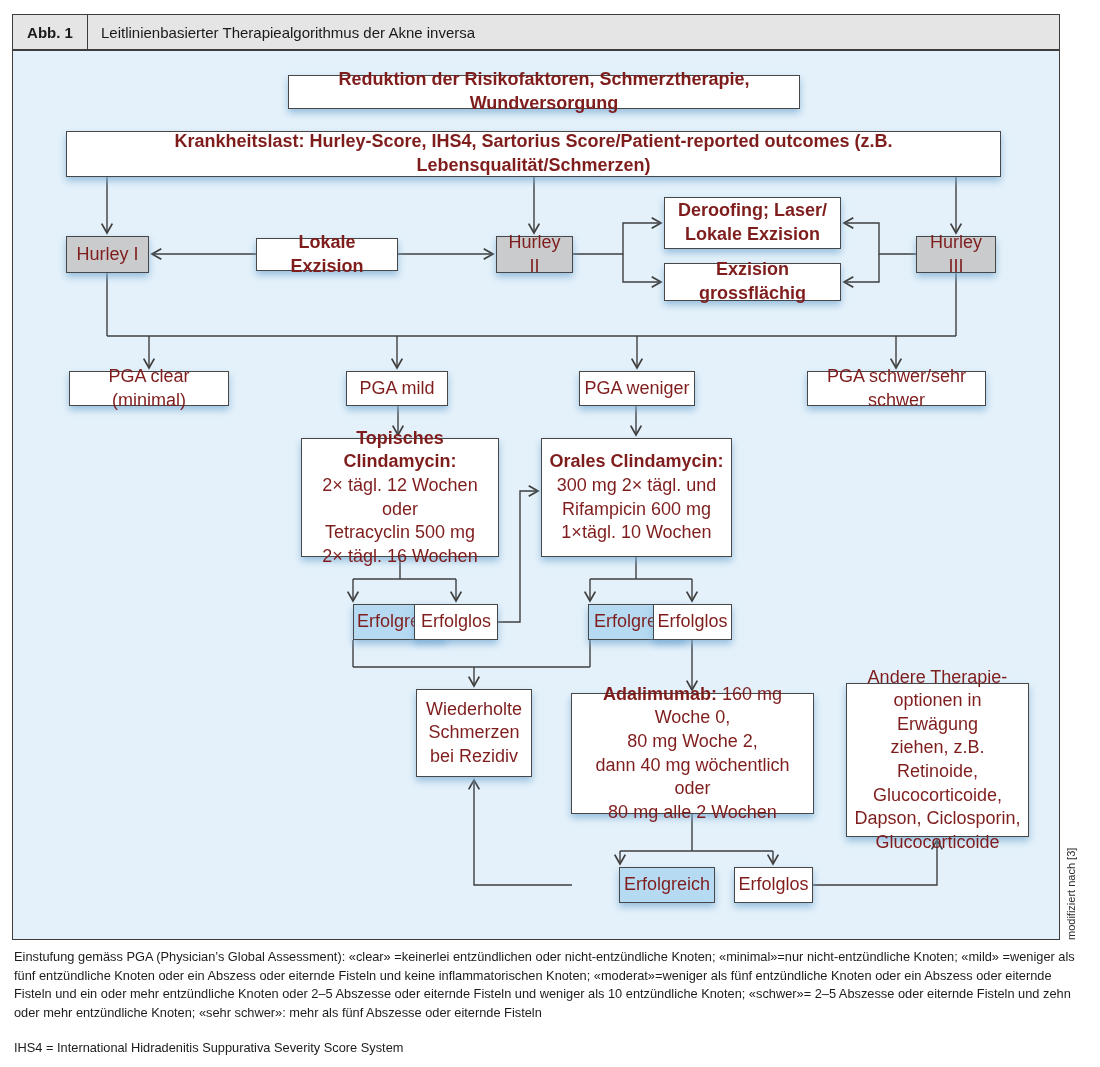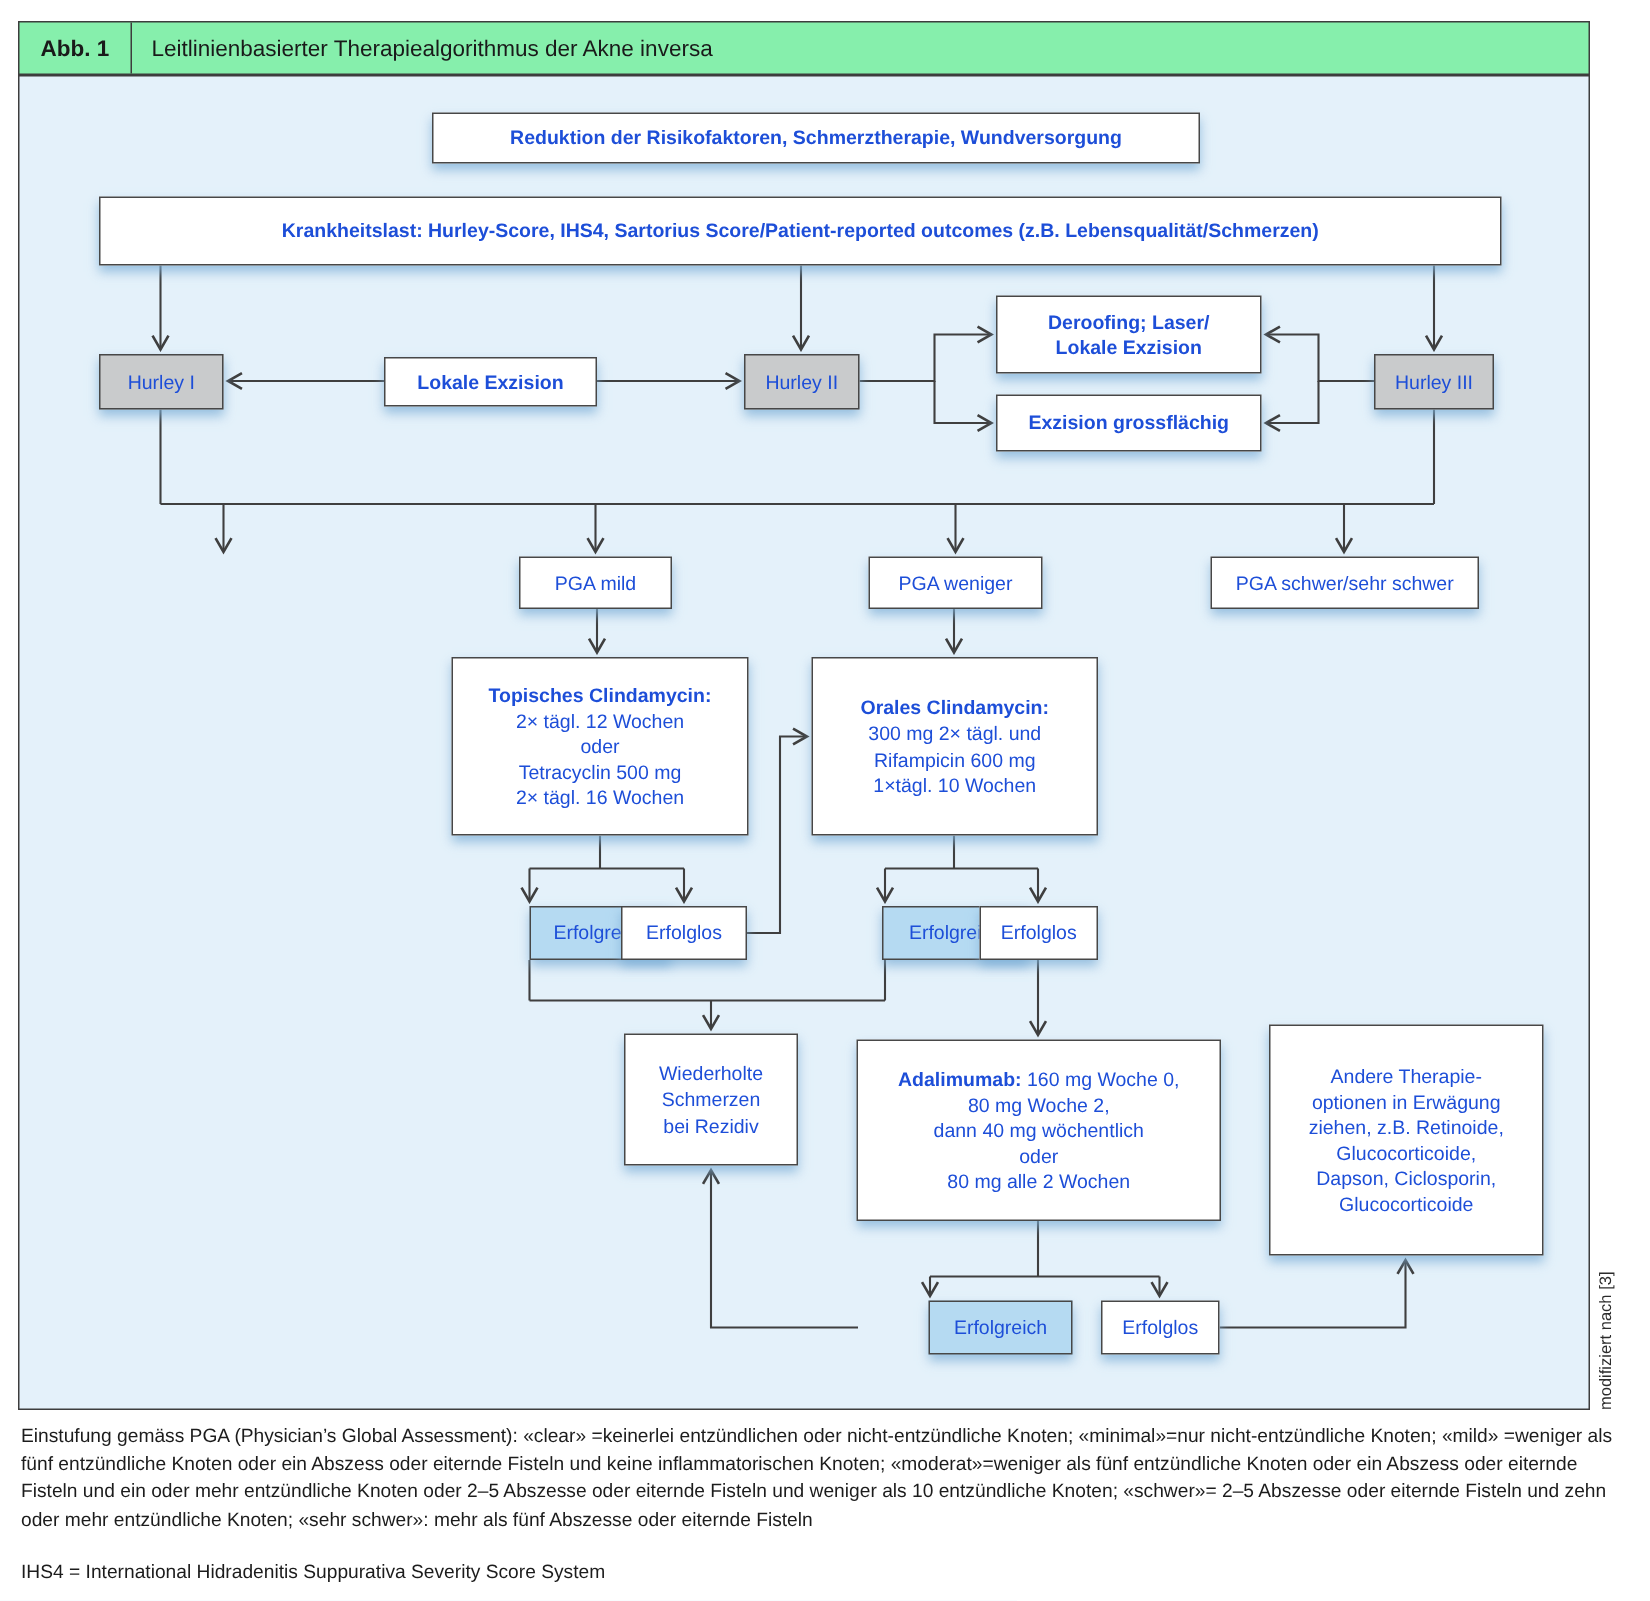--- a/index.html
+++ b/index.html
@@ -1,29 +1,29 @@
 <!DOCTYPE html>
 <html><head>
 <meta charset="utf-8">
 <style>
   html,body { margin:0; padding:0; background:#ffffff; }
   body { width:1100px; height:1067px; position:relative; font-family:"Liberation Sans", sans-serif; color:#1a1a1a; }
 
   .titlebar { position:absolute; left:12px; top:14px; width:1048px; height:36px;
-    border:1.5px solid #3d3d3d; background:#86efac; box-sizing:border-box; display:flex; }
+    border:1.5px solid #3d3d3d; background:#e5e5e5; box-sizing:border-box; display:flex; }
   .abb-cell { width:74px; border-right:1.5px solid #3d3d3d; display:flex; align-items:center;
     justify-content:center; font-weight:bold; font-size:15px; }
   .fig-title { flex:1; display:flex; align-items:center; padding-left:13px; font-size:15px; }
 
   .panel { position:absolute; left:12px; top:50px; width:1048px; height:890px;
     border:1.5px solid #3d3d3d; background:#e4f1fa; box-sizing:border-box; }
 
   .box { position:absolute; box-sizing:border-box; background:#ffffff; border:1.4px solid #474747;
     display:flex; flex-direction:column; align-items:center; justify-content:center; text-align:center;
-    font-size:13px; line-height:1.31; color:#1d4ed8;
+    font-size:18px; line-height:1.31; color:#7f1d1d;
     box-shadow:0 4px 7px rgba(125,175,215,0.75); padding:2px 4px; }
   .box.gray { background:#c9cbcc; }
   .box.blue { background:#b5daf2;margin-left:47px; }
   .bold { font-weight:bold; }
 
   .connector-svg { position:absolute; left:0; top:0; pointer-events:none; }
 
   .credit { position:absolute; left:1063px; top:824px; height:116px; width:16px;
     writing-mode:vertical-rl; transform:rotate(180deg); font-size:11px; color:#2b2b2b;
     display:flex; align-items:center; }
@@ -116,20 +116,21 @@
 
   <div class="box bold" style="left:651px;top:146px;width:177px;height:52px">
     <div>Deroofing; Laser/</div>
     <div>Lokale Exzision</div>
   </div>
 
   <div class="box bold" style="left:651px;top:212px;width:177px;height:38px">Exzision grossflächig</div>
 
   <div class="box gray" style="left:903px;top:185px;width:80px;height:37px">Hurley III</div>
 
+  <div class="box" style="left:56px;top:320px;width:160px;height:35px">PGA clear (minimal)</div>
   <div class="box" style="left:333px;top:320px;width:102px;height:35px">PGA mild</div>
   <div class="box" style="left:566px;top:320px;width:116px;height:35px">PGA weniger</div>
   <div class="box" style="left:794px;top:320px;width:179px;height:35px">PGA schwer/sehr schwer</div>
 
   <div class="box" style="left:288px;top:387px;width:198px;height:119px">
     <div class="bold">Topisches Clindamycin:</div>
     <div>2× tägl. 12 Wochen</div>
     <div>oder</div>
     <div>Tetracyclin 500 mg</div>
     <div>2× tägl. 16 Wochen</div>

